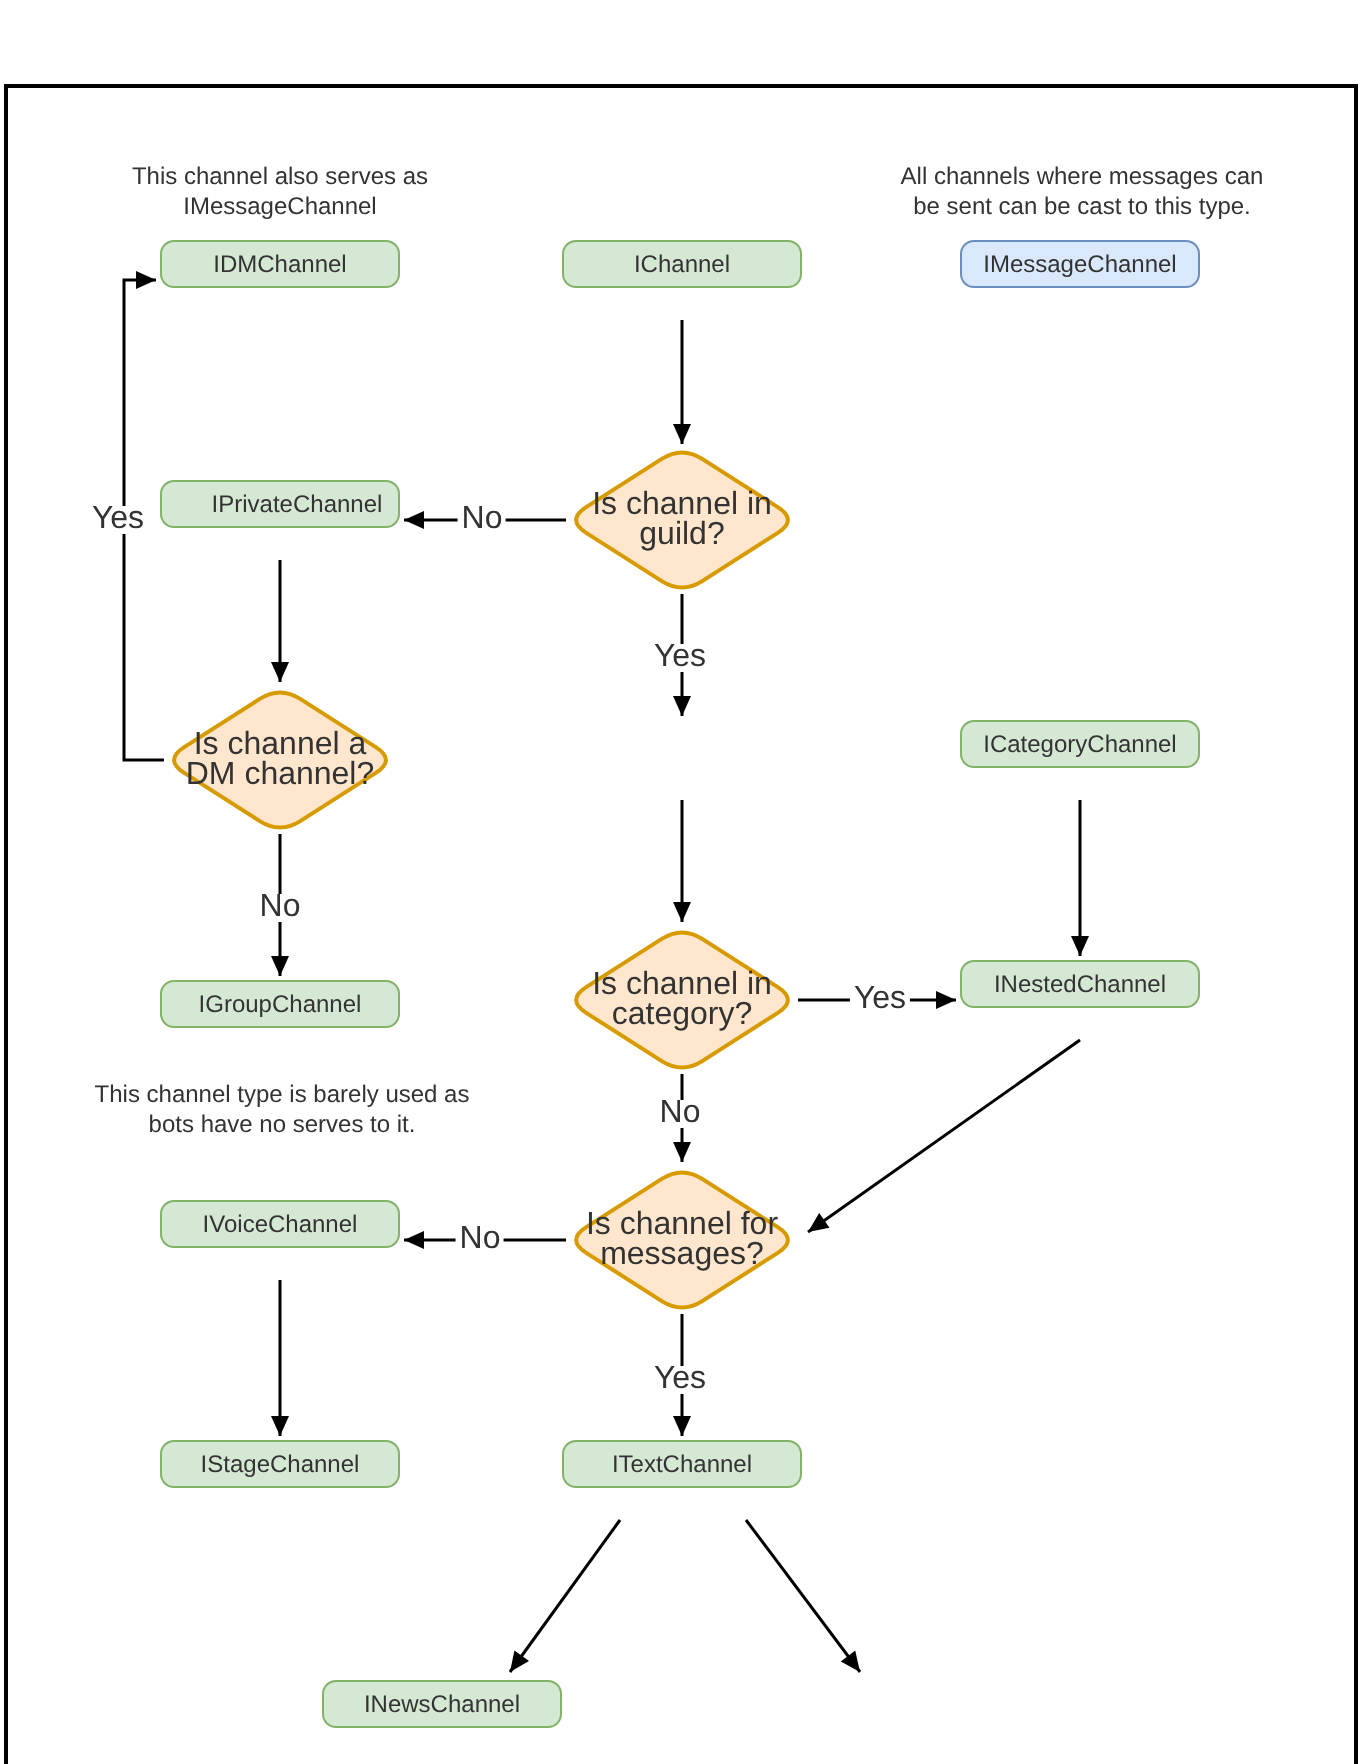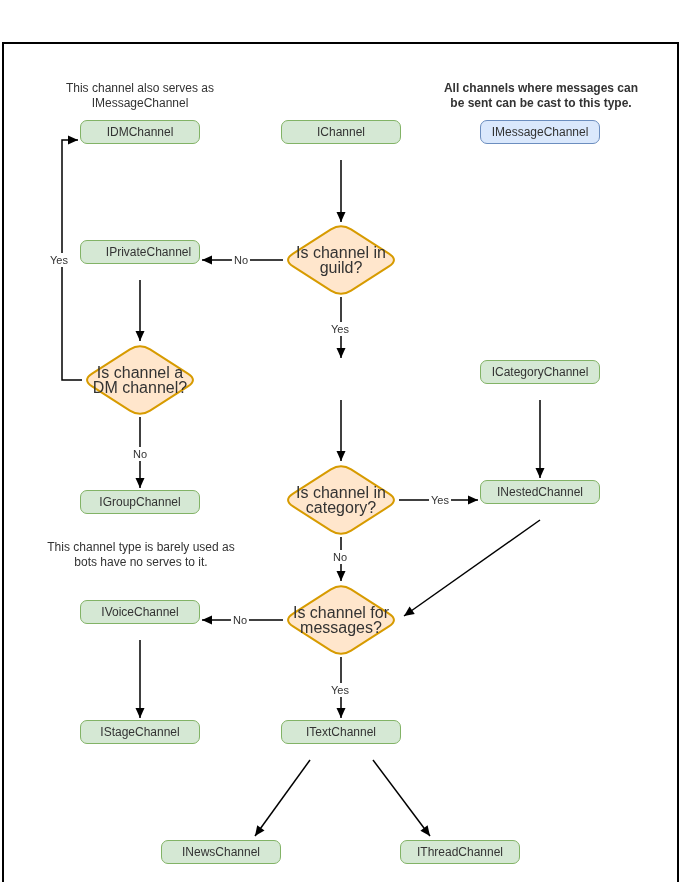--- a/index.html
+++ b/index.html
@@ -81,21 +81,21 @@
     text-align: center;
     font-size: 16px;
     line-height: 15px;
     white-space: pre-line;
   }
   .elabel {
     position: absolute;
     transform: translate(-50%, -50%);
     background: #ffffff;
     padding: 0 2px;
-    font-size: 11px;
+    font-size: 16px;
     line-height: 14px;
   }
   .note {
     position: absolute;
     text-align: center;
     font-size: 12px;
     line-height: 15px;
     white-space: pre-line;
   }
 </style>
@@ -126,37 +126,36 @@
     <path class="edge" marker-end="url(#arrow)" d="M540 480 L404 576"></path>
     <path class="edge" marker-end="url(#arrow)" d="M283 580 L202 580"></path>
     <path class="edge" marker-end="url(#arrow)" d="M341 617 L341 678"></path>
     <path class="edge" marker-end="url(#arrow)" d="M140 600 L140 678"></path>
     <path class="edge" marker-end="url(#arrow)" d="M310 720 L255 796"></path>
     <path class="edge" marker-end="url(#arrow)" d="M373 720 L430 796"></path>
   </svg>
 
   <div class="note" style="left:40px; top:41px; width:200px;">This channel also serves as
 IMessageChannel</div>
-  <div class="note" style="left:431px; top:41px; width:220px;font-weight:bold;">All channels where messages can
+  <div class="note" style="left:431px; top:41px; width:220px;">All channels where messages can
 be sent can be cast to this type.</div>
   <div class="note" style="left:21px; top:500px; width:240px;">This channel type is barely used as
 bots have no serves to it.</div>
 
   <div class="node" style="left:80px; top:80px;">IDMChannel</div>
   <div class="node" style="left:281px; top:80px;">IChannel</div>
   <div class="node blue" style="left:480px; top:80px;">IMessageChannel</div>
   <div class="node" style="left:80px; top:200px;padding-left:17px;">IPrivateChannel</div>
   <div class="node" style="left:480px; top:320px;">ICategoryChannel</div>
   <div class="node" style="left:80px; top:450px;">IGroupChannel</div>
   <div class="node" style="left:480px; top:440px;">INestedChannel</div>
   <div class="node" style="left:80px; top:560px;">IVoiceChannel</div>
   <div class="node" style="left:80px; top:680px;">IStageChannel</div>
   <div class="node" style="left:281px; top:680px;">ITextChannel</div>
   <div class="node" style="left:161px; top:800px;">INewsChannel</div>
-  <div class="node" style="left:400px; top:800px;">IThreadChannel</div>
 
   <div class="decision" style="left:283px; top:183px;">
     <svg width="120" height="78" viewBox="-2 -2 120 78">
       <path class="dshape-path" d="M 10.1 30.55 L 47.9 6.45 Q 58 0 68.1 6.45 L 105.9 30.55 Q 116 37 105.9 43.45 L 68.1 67.55 Q 58 74 47.9 67.55 L 10.1 43.45 Q 0 37 10.1 30.55 Z"></path>
     </svg>
     <div class="dlabel">Is channel in
 guild?</div>
   </div>
 
   <div class="decision" style="left:82px; top:303px;">

